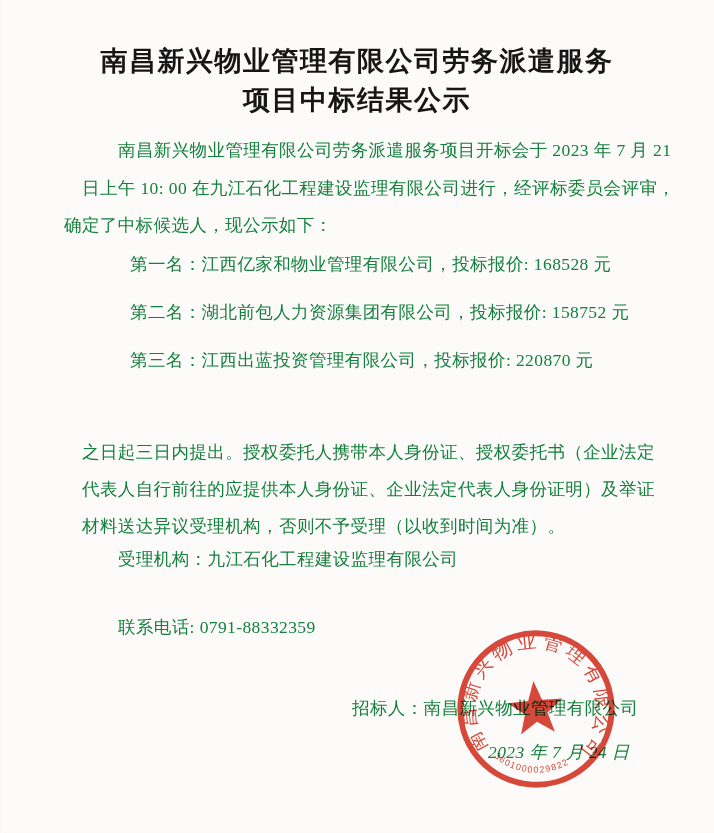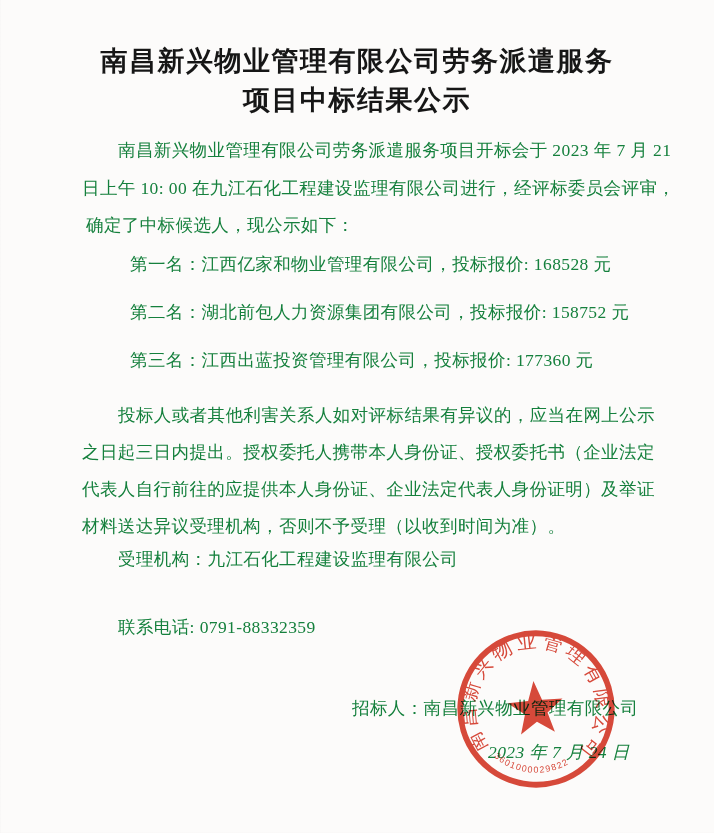--- a/index.html
+++ b/index.html
@@ -57,27 +57,26 @@
 
 <div class="paper">
 
   <div class="title">
     <div>南昌新兴物业管理有限公司劳务派遣服务</div>
     <div>项目中标结果公示</div>
   </div>
 
   <div class="line" style="top:139px; left:118px;">南昌新兴物业管理有限公司劳务派遣服务项目开标会于 2023 年 7 月 21</div>
   <div class="line" style="top:177px; left:82px;">日上午 10: 00 在九江石化工程建设监理有限公司进行，经评标委员会评审，</div>
-  <div class="line" style="top:214px; left:86px;">确定了中标候选人，现公示如下：</div>
+  <div class="line" style="top:214px; left:64px;">确定了中标候选人，现公示如下：</div>
 
   <div class="line" style="top:253px; left:130px;">第一名：江西亿家和物业管理有限公司，投标报价: 168528 元</div>
   <div class="line" style="top:301px; left:130px;">第二名：湖北前包人力资源集团有限公司，投标报价: 158752 元</div>
-  <div class="line" style="top:349px; left:130px;">第三名：江西出蓝投资管理有限公司，投标报价: 177360 元</div>
+  <div class="line" style="top:349px; left:130px;">第三名：江西出蓝投资管理有限公司，投标报价: 220870 元</div>
 
-  <div class="line" style="top:404px; left:118px;">投标人或者其他利害关系人如对评标结果有异议的，应当在网上公示</div>
   <div class="line" style="top:478px; left:82px;">代表人自行前往的应提供本人身份证、企业法定代表人身份证明）及举证</div>
   <div class="line" style="top:441px; left:82px;">之日起三日内提出。授权委托人携带本人身份证、授权委托书（企业法定</div>
   <div class="line" style="top:515px; left:82px;">材料送达异议受理机构，否则不予受理（以收到时间为准）。</div>
 
   <div class="line" style="top:548px; left:118px;text-align:center;">受理机构：九江石化工程建设监理有限公司</div>
   <div class="line" style="top:616px; left:118px;">联系电话: 0791-88332359</div>
 
   <div class="line" style="top:697px; left:352px;">招标人：南昌新兴物业管理有限公司</div>
   <div class="line" style="top:741px; left:488px;font-style:italic;">2023 年 7 月 24 日</div>
 

